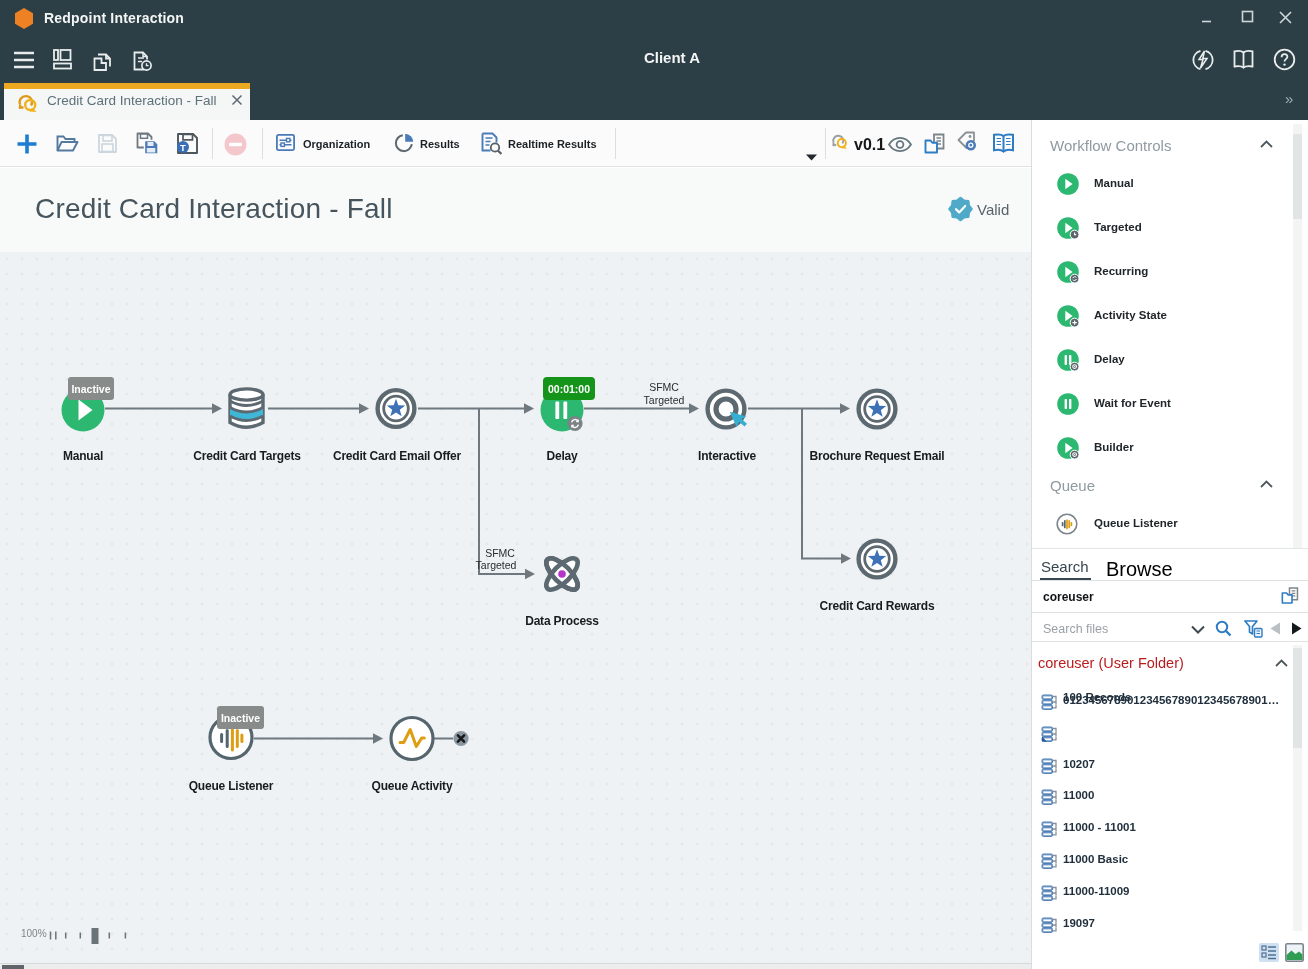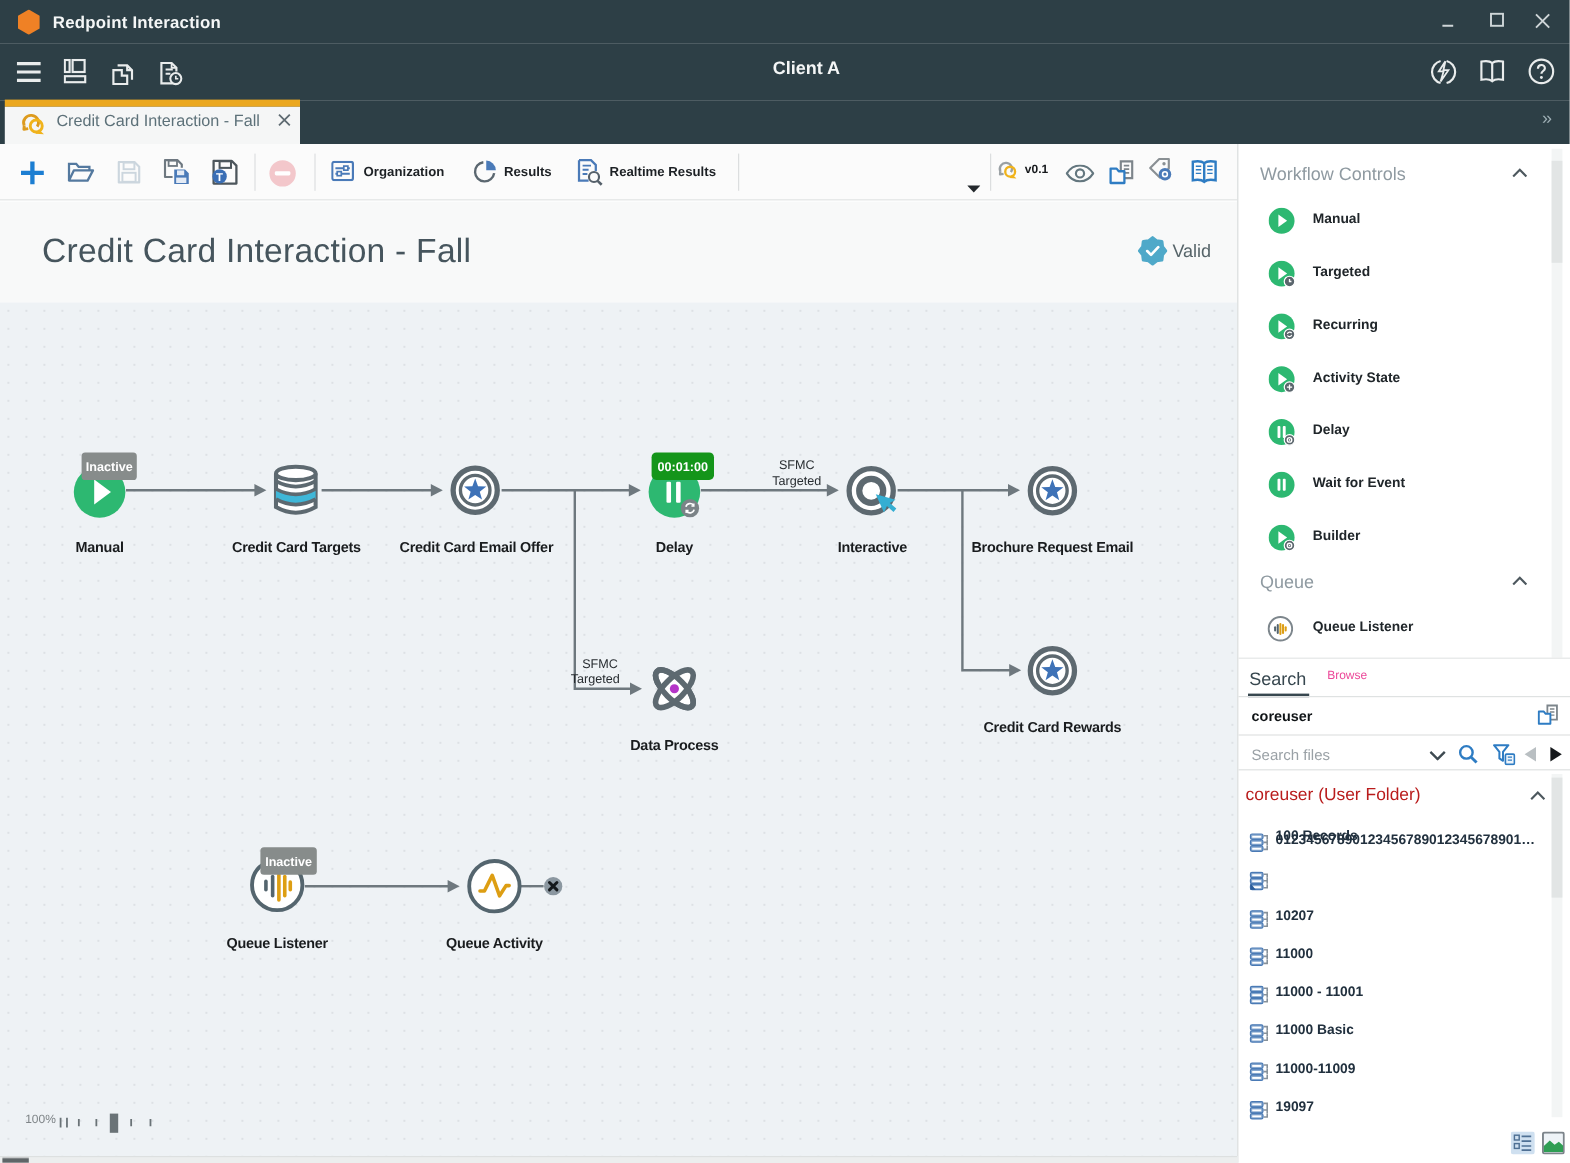--- a/index.html
+++ b/index.html
@@ -166,21 +166,21 @@
   <svg class="abs" style="left:806px;top:154px;top:34px" width="11" height="7" viewBox="0 0 11 7">
     <polygon points="0,0.5 11,0.5 5.5,6.5" fill="#23282c"></polygon>
   </svg>
   <div class="tsep" style="left:825px"></div>
   <svg class="abs" style="left:831px;top:11.5px" width="18" height="18" viewBox="0 0 22 21">
     <path d="M3.2,12.5 a6.2,6 0 1 1 10.8,1" fill="none" stroke="#9aa0a4" stroke-width="2.4"></path>
     <path d="M3.2,12.5 l-0.3,3.3 l3.6,-0.6" fill="none" stroke="#9aa0a4" stroke-width="2.4" stroke-linejoin="round"></path>
     <circle cx="13.2" cy="13" r="5" fill="none" stroke="#f0b31c" stroke-width="2.4"></circle>
     <path d="M15.2,16 L19.7,19.9 L12.6,19.5 Z" fill="#f0b31c"></path>
   </svg>
-  <div class="abs" style="left:854px;top:16px;font-size:10px;font-weight:bold;color:#16191c">v0.1</div>
+  <div class="abs" style="left:854px;top:16px;font-size:16px;font-weight:bold;color:#16191c">v0.1</div>
   <svg class="abs" style="left:888px;top:17px" width="24" height="15" viewBox="0 0 24 15">
     <path d="M1,7.5 C4.5,2 8,0.9 12,0.9 C16,0.9 19.5,2 23,7.5 C19.5,13 16,14.1 12,14.1 C8,14.1 4.5,13 1,7.5 z" fill="none" stroke="#64777f" stroke-width="1.8"></path>
     <circle cx="12" cy="7.5" r="3.4" fill="none" stroke="#64777f" stroke-width="1.8"></circle>
   </svg>
   <svg class="abs" style="left:924px;top:11px" width="26" height="25" viewBox="0 0 26 25">
     <path d="M10,3.5 h9.5 l0,14 h-9.5 z" fill="#fbfbfb" stroke="#7d858b" stroke-width="1.8"></path>
     <path d="M12.5,7 h4.5 M12.5,10 h4.5 M12.5,13 h4.5" stroke="#7d858b" stroke-width="1.4"></path>
     <path d="M1.5,21.5 v-12 h5 l1.8,2.2 h4.7 v9.8 z" fill="#fbfbfb" stroke="#2e7cc3" stroke-width="1.9" stroke-linejoin="round"></path>
   </svg>
   <svg class="abs" style="left:956px;top:130px;top:10px" width="21" height="21" viewBox="0 0 21 21">
@@ -419,21 +419,21 @@
     </g>
   </svg>
   <div class="side-item-label" style="left:62px;top:397px">Queue Listener</div>
 
   <div class="vsb" style="left:261px;top:4px;height:424px">
         <div class="thumb" style="top:10px;height:85px"></div>
       </div>
 
   <div class="abs" style="left:0;top:428px;width:277px;height:1px;background:#e4e7e7"></div>
   <div class="abs" style="left:9px;top:438px;font-size:15px;color:#37474f">Search</div>
-  <div class="abs" style="left:74px;top:438px;font-size:10px;color:#ec4899">Browse</div>
+  <div class="abs" style="left:74px;top:438px;font-size:20px;color:#000000">Browse</div>
   <div class="abs" style="left:8px;top:458px;width:51px;height:3px;background:#37474f"></div>
   <div class="abs" style="left:0;top:460px;width:277px;height:1px;background:#dfe2e2"></div>
 
   <div class="abs" style="left:11px;top:470px;font-size:12px;font-weight:bold;color:#101417">coreuser</div>
   <svg class="abs" style="left:249px;top:465px" width="22" height="21" viewBox="0 0 26 25">
     <path d="M10,3.5 h9.5 l0,14 h-9.5 z" fill="#fff" stroke="#7d858b" stroke-width="1.8"></path>
     <path d="M12.5,7 h4.5 M12.5,10 h4.5 M12.5,13 h4.5" stroke="#7d858b" stroke-width="1.4"></path>
     <path d="M1.5,21.5 v-12 h5 l1.8,2.2 h4.7 v9.8 z" fill="#fff" stroke="#2e7cc3" stroke-width="1.9" stroke-linejoin="round"></path>
   </svg>
   <div class="abs" style="left:0;top:491.5px;width:277px;height:1px;background:#dfe2e2"></div>

